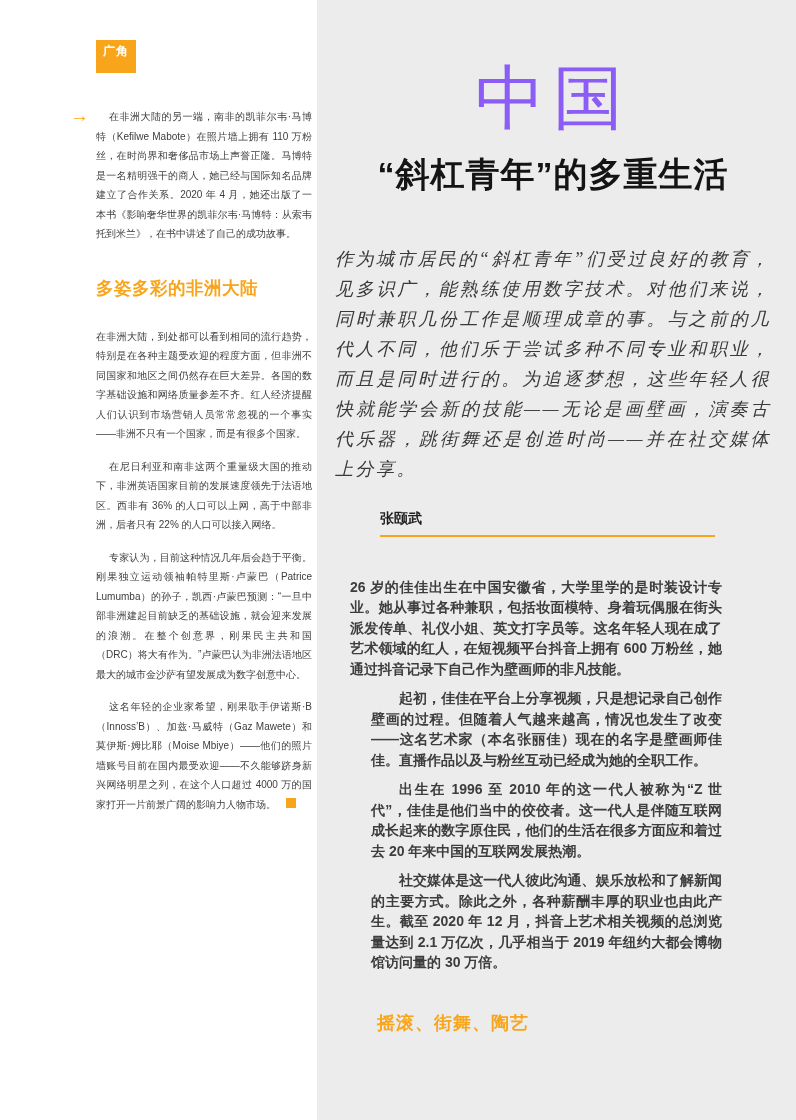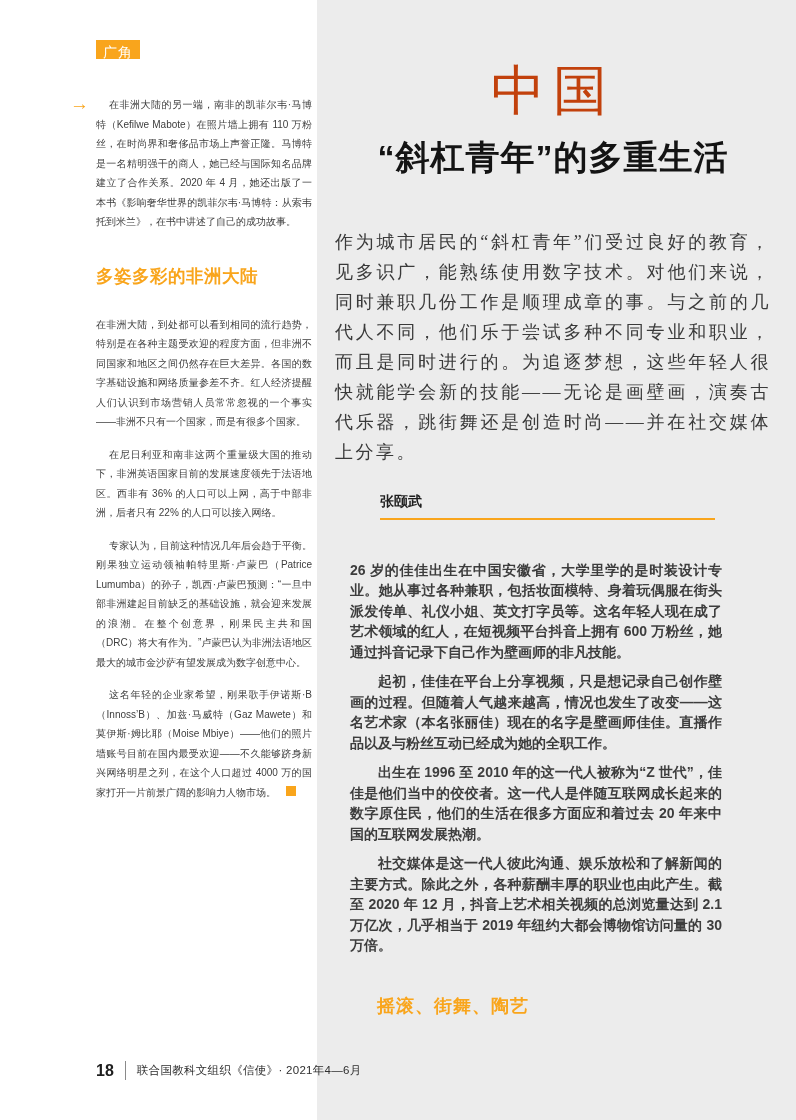--- a/index.html
+++ b/index.html
@@ -23,24 +23,24 @@
   .left-col {
     position: absolute;
     left: 96px; top: 40px;
     width: 216px;
     color: #3d3d3d;
   }
   .tag {
     display: inline-block;
     background: #F9A51C;
     color: #ffffff;
-    font-weight: normal;
-    font-size: 14px;
+    font-weight: bold;
+    font-size: 12px;
     line-height: 1;
-    padding: 5px 7px 0;
+    padding: 5px 7px 16px;
     letter-spacing: 1px;
   }
   .left-body { position: relative; margin-top: 34px; }
   .left-body p {
     font-size: 10px;
     line-height: 19.5px;
     text-align: justify;
     margin: 0 0 13px 0;
   }
   .left-body p.ind { text-indent: 1.3em; }
@@ -69,42 +69,43 @@
   
   .right-col {
     position: absolute;
     left: 335px; top: 0;
     width: 436px;
     color: #3d3d3d;
   }
   .cn-title {
     margin: 62px 0 0 0;
     text-align: center;
-    color: #c2410c;
-    font-size: 54px;
+    color: #8b5cf6;
+    font-size: 70px;
     font-weight: 200;
     line-height: 1.05;
     letter-spacing: 8px;
   }
   .subtitle {
     margin: 16px 0 0 0;
     text-align: center;
     color: #141414;
     font-size: 34px;
     font-weight: bold;
     letter-spacing: 1px;
   }
   .intro {
     margin-top: 46px;
     font-family: "Liberation Serif", serif;
     font-size: 18px;
     line-height: 30px;
     letter-spacing: 2.5px;
     color: #3a3a3a;
     text-align: justify;
+    font-style: italic;
   }
   .author {
     margin: 26px 0 0 45px;
     width: 335px;
   }
   .author-name {
     font-size: 14px;
     font-weight: bold;
     color: #1e1e1e;
   }
@@ -123,21 +124,21 @@
     text-align: justify;
   }
   .r-body { margin: 40px 0 0 15px; width: 372px; }
   .r-body p {
     font-size: 14px;
     line-height: 20.5px;
     text-align: justify;
     margin: 0 0 9px 0;
     font-weight: bold;
   }
-  .r-body p.ind { text-indent: 2em; }
+  .r-body p.ind { text-indent: 2em; margin-left: 21px; }
   .r-heading {
     color: #F9A51C;
     font-size: 18px;
     font-weight: bold;
     margin: 38px 0 28px 27px;
     letter-spacing: 1px;
   }
 
   
   .footer {
@@ -199,18 +200,13 @@
       <p>26 岁的佳佳出生在中国安徽省，大学里学的是时装设计专业。她从事过各种兼职，包括妆面模特、身着玩偶服在街头派发传单、礼仪小姐、英文打字员等。这名年轻人现在成了艺术领域的红人，在短视频平台抖音上拥有 600 万粉丝，她通过抖音记录下自己作为壁画师的非凡技能。</p>
       <p class="ind">起初，佳佳在平台上分享视频，只是想记录自己创作壁画的过程。但随着人气越来越高，情况也发生了改变——这名艺术家（本名张丽佳）现在的名字是壁画师佳佳。直播作品以及与粉丝互动已经成为她的全职工作。</p>
       <p class="ind">出生在 1996 至 2010 年的这一代人被称为“Z 世代”，佳佳是他们当中的佼佼者。这一代人是伴随互联网成长起来的数字原住民，他们的生活在很多方面应和着过去 20 年来中国的互联网发展热潮。</p>
       <p class="ind">社交媒体是这一代人彼此沟通、娱乐放松和了解新闻的主要方式。除此之外，各种薪酬丰厚的职业也由此产生。截至 2020 年 12 月，抖音上艺术相关视频的总浏览量达到 2.1 万亿次，几乎相当于 2019 年纽约大都会博物馆访问量的 30 万倍。</p>
 
       <h2 class="r-heading">摇滚、街舞、陶艺</h2>
 
     </div>
   </div>
 
-  <div class="footer">
-    <span class="page-num">18</span>
-    <span class="footer-divider"></span>
-    <span class="footer-text">联合国教科文组织《信使》·  2021年4—6月</span>
-  </div>
 </div>
 
 </body></html>

